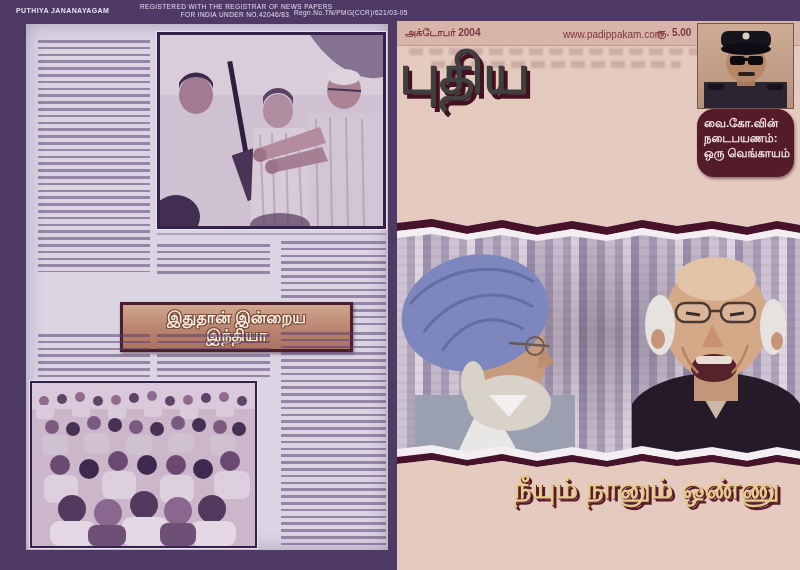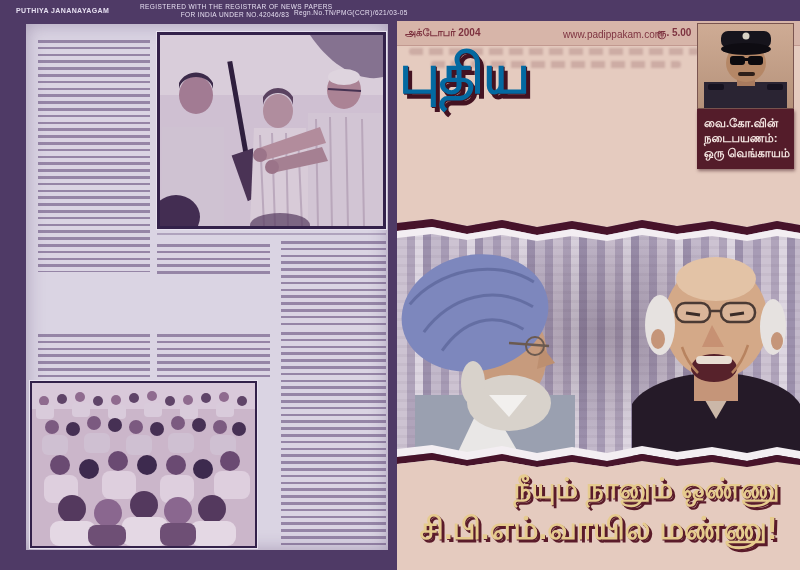--- a/index.html
+++ b/index.html
@@ -44,31 +44,31 @@
       border-bottom:1px solid rgba(130,70,70,.25);}
   .topbar-txt{color:#7e3340;font-size:10px;font-weight:bold;white-space:nowrap;}
   #cover-date{left:8px;top:6px;}
   #cover-website{left:166px;top:8px;font-weight:normal;}
   #cover-price{left:260px;top:6px;}
 
   .ghost{height:7px;border-radius:3px;filter:blur(1px);
       background-image:repeating-linear-gradient(90deg,
         rgba(110,50,60,.20) 0 14px, rgba(110,50,60,0) 14px 20px);}
 
-  #cover-title{left:2px;top:27px;width:310px;color:#0369a1;font-weight:bold;
+  #cover-title{left:2px;top:27px;width:310px;color:#404040;font-weight:bold;
       letter-spacing:-1px;line-height:.96;white-space:nowrap;}
   #cover-title .t1{font-size:55px;display:block;
       text-shadow:4px 5px 0 #431221,1px 1px 0 #431221;}
   #cover-title .t2{font-size:51px;display:block;margin-top:2px;
       text-shadow:4px 5px 0 #431221,1px 1px 0 #431221;}
 
   #cop-photo{left:300px;top:2px;width:97px;height:86px;border:1px solid #7a5550;
       box-sizing:border-box;overflow:hidden;}
-  #cover-caption-box{left:300px;top:88px;width:97px;height:60px;background:#541c2a;
-      box-sizing:border-box;padding:7px 5px 0 7px;box-shadow:1px 2px 3px rgba(60,20,30,.5);}
+  #cover-caption-box{left:300px;top:88px;width:97px;height:68px;background:#541c2a;
+      box-sizing:border-box;padding:7px 5px 0 7px;box-shadow:1px 2px 3px rgba(60,20,30,.5);border-radius:17px;}
   .capline{color:#f4e6e2;font-size:11.5px;font-weight:bold;line-height:1.3;white-space:nowrap;}
 
   #torn-section{left:0;top:198px;width:403px;height:252px;overflow:hidden;}
   #curtain{left:0;top:0;width:403px;height:252px;
       background:repeating-linear-gradient(90deg,
         #cdc3d2 0 10px,#b0a4bb 10px 18px,#ddd6e1 18px 26px,
         #9c90ac 26px 34px,#c3b9cb 34px 44px,#a79bb5 44px 52px);}
   #curtain-ghost{left:0;top:0;width:403px;height:252px;opacity:.5;
       background:repeating-linear-gradient(180deg,
         rgba(70,50,75,.10) 0 3px, rgba(0,0,0,0) 3px 9px);}
@@ -132,20 +132,24 @@
 
           <ellipse cx="16" cy="182" rx="24" ry="22" fill="#432d52"></ellipse>
           <ellipse cx="120" cy="190" rx="30" ry="12" fill="#553b60" opacity=".7"></ellipse>
         </svg>
       </div>
       <div class="abs tx-light" style="left:131px;top:209px;width:229px;height:6px;"></div>
 
       <div class="abs tx" style="left:131px;top:220px;width:113px;height:33px;"></div>
       <div class="abs tx" style="left:255px;top:217px;width:105px;height:86px;"></div>
 
+      <div id="highlight-box" class="abs">
+        <div class="hbox-line">இதுதான் இன்றைய</div>
+        <div class="hbox-line">இந்தியா</div>
+      </div>
 
       <div class="abs tx" style="left:12px;top:310px;width:112px;height:44px;"></div>
       <div class="abs tx" style="left:131px;top:310px;width:113px;height:44px;"></div>
       <div class="abs tx" style="left:255px;top:308px;width:105px;height:214px;"></div>
 
       <div class="abs photo" style="left:4px;top:357px;width:227px;height:167px;border-width:2px;">
         <svg width="223" height="163" viewBox="0 0 223 163">
           <rect width="223" height="163" fill="#cbb6ca"></rect>
           <rect width="223" height="26" fill="#d9c9da"></rect>
           <g fill="#8f6b8f">
@@ -327,18 +331,17 @@
       </svg>
 
       <svg class="abs" style="left:0;bottom:-2px;" width="403" height="30" viewBox="0 0 403 30">
         <polygon fill="#f3eef2" points="0,6 35,2 70,9 105,3 140,10 175,4 210,10 245,3 280,9 315,4 350,10 380,4 403,8 403,16 380,12 350,18 315,12 280,17 245,11 210,18 175,12 140,18 105,11 70,17 35,10 0,14"></polygon>
         <polygon fill="#47132a" points="0,14 35,10 70,17 105,11 140,18 175,12 210,18 245,11 280,17 315,12 350,18 380,12 403,16 403,22 380,19 350,24 315,19 280,23 245,18 210,24 175,19 140,24 105,18 70,23 35,17 0,21"></polygon>
         <polygon fill="#e5cbbf" points="0,21 35,17 70,23 105,18 140,24 175,19 210,24 245,18 280,23 315,19 350,24 380,19 403,22 403,30 0,30"></polygon>
       </svg>
     </div>
 
     <div id="slogan1" class="abs slogan">நீயும் நானும் ஒண்ணு</div>
-    <div id="slogan2" class="abs slogan">சி.பி.எம்.வாயில மண்ணு!</div>
 
     <div id="watermark" class="abs tx-light"></div>
   </div>
 
 </div>
 
 </body></html>

